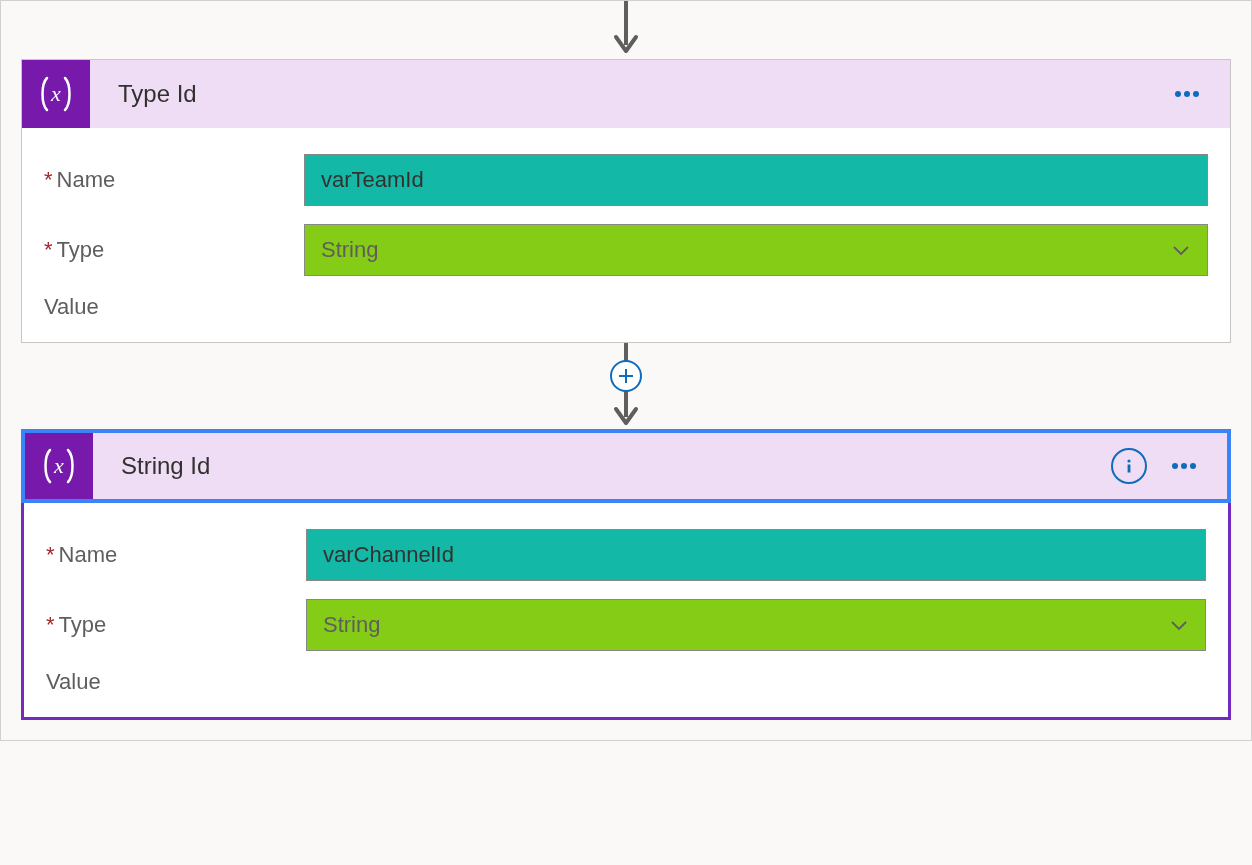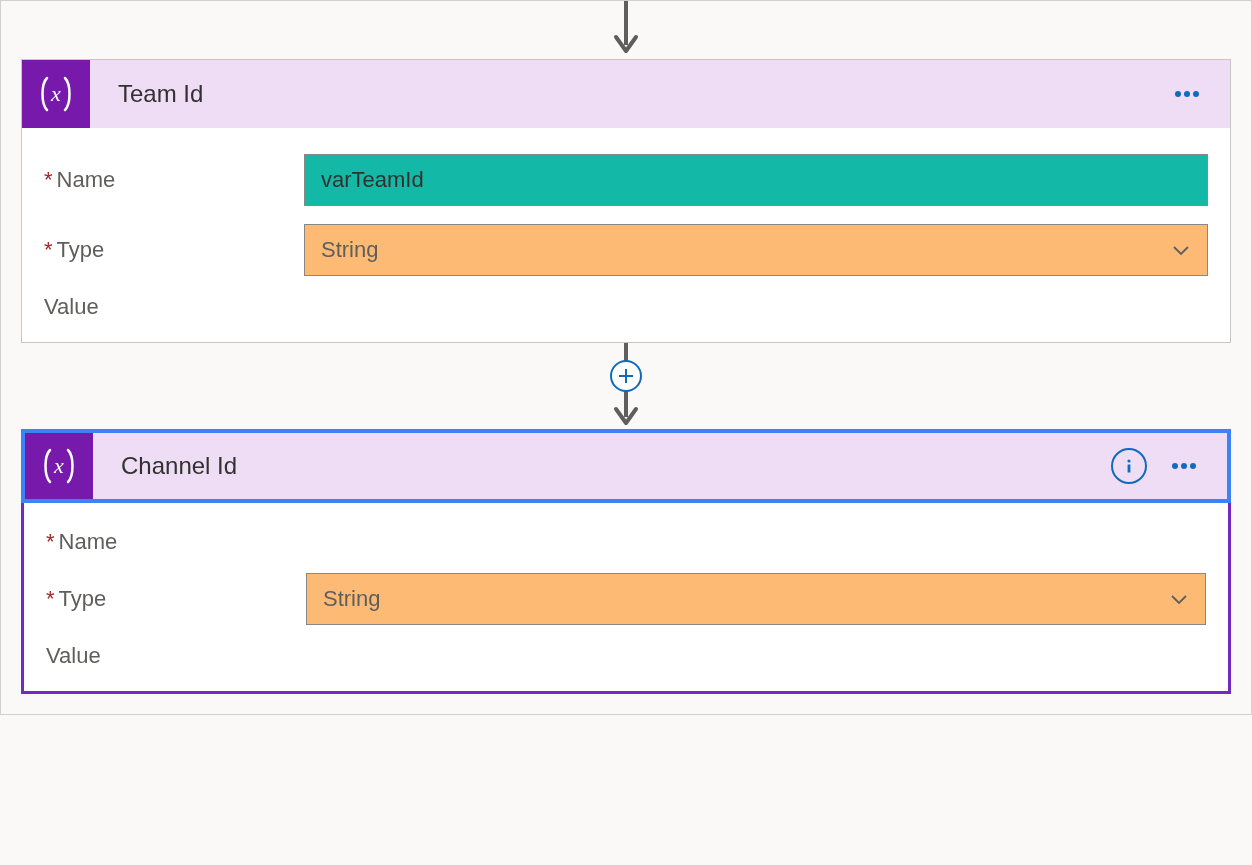--- a/index.html
+++ b/index.html
@@ -131,21 +131,21 @@
     background: #14b8a6;
     font-size: 22px;
     color: #323130;
     padding: 12px 16px;
     font-family: inherit;
     outline: none;
   }
   .select-input {
     width: 100%;
     border: 1px solid #8a8886;
-    background: #fdba74;
+    background: #84cc16;
     font-size: 22px;
     color: #605e5c;
     padding: 12px 48px 12px 16px;
     font-family: inherit;
     outline: none;
     cursor: pointer;
     display: block;
     position: relative;
   }
   .chevron {
@@ -173,21 +173,21 @@
 
   <div class="card">
     <div class="card-header">
       <div class="hdr-icon">
         <svg viewBox="0 0 44 44" fill="none" stroke="#fff" stroke-width="2.5">
           <path d="M13 6 C7 12 7 32 13 38" stroke-linecap="round"></path>
           <path d="M31 6 C37 12 37 32 31 38" stroke-linecap="round"></path>
           <text x="22" y="29" font-family="Times New Roman, serif" font-style="italic" font-size="22" fill="#fff" stroke="none" text-anchor="middle">x</text>
         </svg>
       </div>
-      <div class="hdr-title">Team Id</div>
+      <div class="hdr-title">Type Id</div>
       <div class="hdr-right">
         <div class="dots-btn">
           <svg viewBox="0 0 30 30">
             <circle cx="6" cy="15" r="3" fill="#0f6cbd"></circle>
             <circle cx="15" cy="15" r="3" fill="#0f6cbd"></circle>
             <circle cx="24" cy="15" r="3" fill="#0f6cbd"></circle>
           </svg>
         </div>
       </div>
     </div>
@@ -236,21 +236,21 @@
 
   <div class="card selected">
     <div class="card-header sel-inner">
       <div class="hdr-icon">
         <svg viewBox="0 0 44 44" fill="none" stroke="#fff" stroke-width="2.5">
           <path d="M13 6 C7 12 7 32 13 38" stroke-linecap="round"></path>
           <path d="M31 6 C37 12 37 32 31 38" stroke-linecap="round"></path>
           <text x="22" y="29" font-family="Times New Roman, serif" font-style="italic" font-size="22" fill="#fff" stroke="none" text-anchor="middle">x</text>
         </svg>
       </div>
-      <div class="hdr-title">Channel Id</div>
+      <div class="hdr-title">String Id</div>
       <div class="hdr-right">
         <div class="info-btn">
           <svg viewBox="0 0 20 20">
             <circle cx="10" cy="5" r="1.6" fill="#0f6cbd"></circle>
             <rect x="8.6" y="8.5" width="2.8" height="8" fill="#0f6cbd"></rect>
           </svg>
         </div>
         <div class="dots-btn">
           <svg viewBox="0 0 30 30">
             <circle cx="6" cy="15" r="3" fill="#0f6cbd"></circle>
@@ -259,20 +259,23 @@
           </svg>
         </div>
       </div>
     </div>
     <div class="card-body">
       <div class="row">
         <div class="label">
             <span class="req">*</span>
             <span>Name</span>
           </div>
+        <div class="field">
+          <input class="text-input" value="varChannelId" style="">
+        </div>
       </div>
       <div class="row">
         <div class="label">
             <span class="req">*</span>
             <span>Type</span>
           </div>
         <div class="field">
           <div class="select-input">String</div>
           <svg class="chevron" viewBox="0 0 18 18">
             <path d="M 2 6 L 9 13 L 16 6" fill="none" stroke="#605e5c" stroke-width="1.8"></path>

